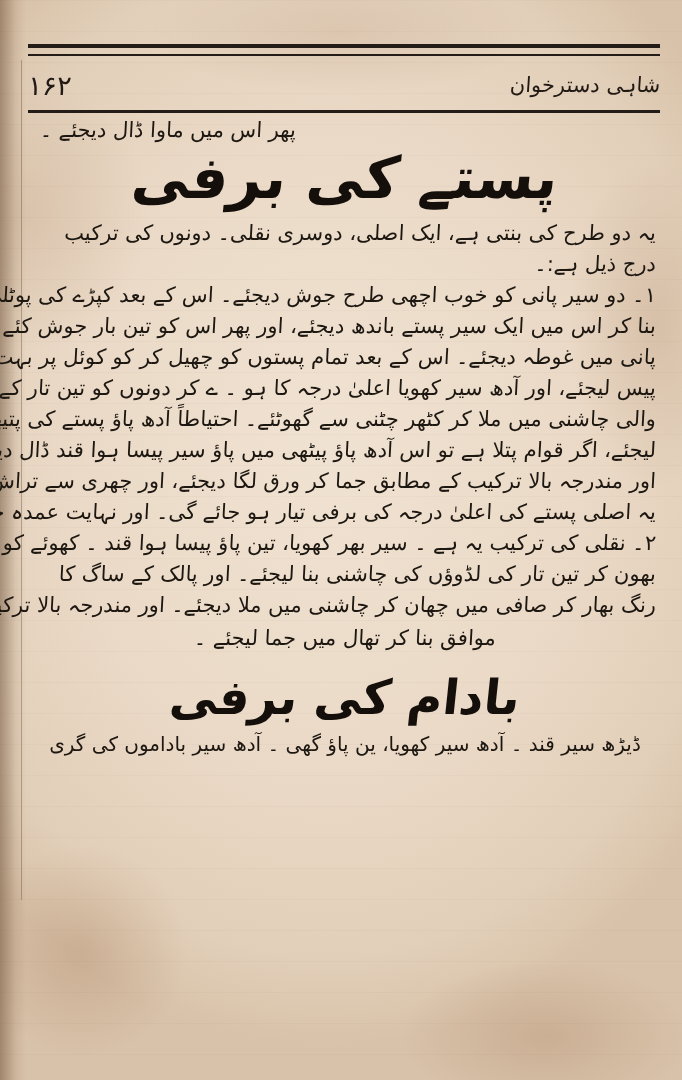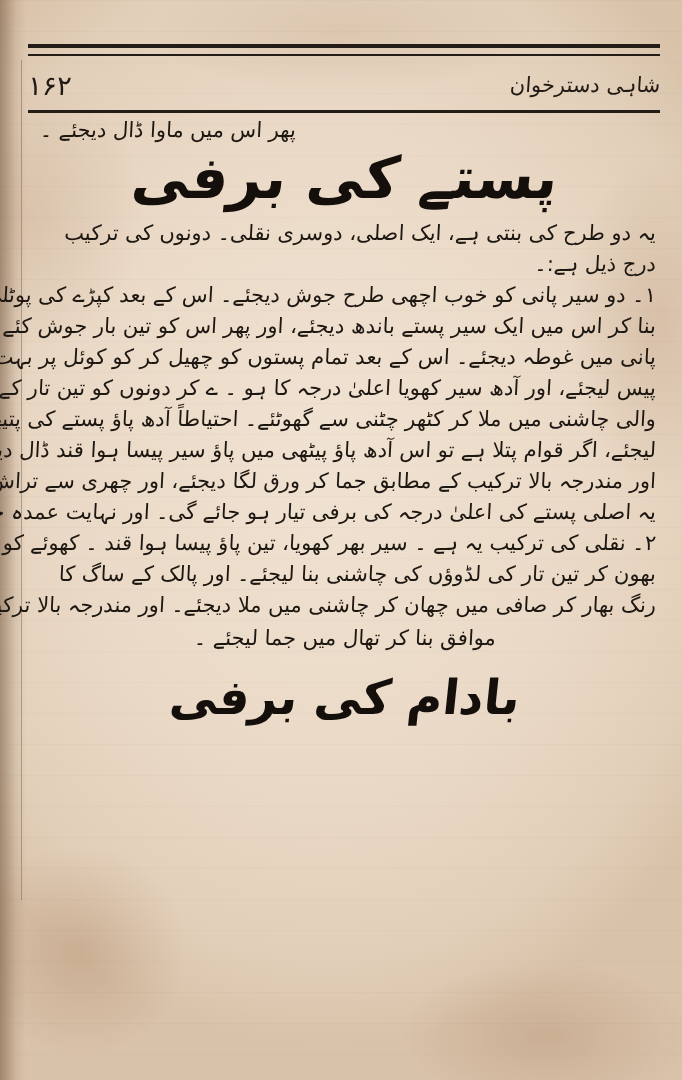--- a/index.html
+++ b/index.html
@@ -190,14 +190,15 @@
 
     <div class="para num-item">
       <div class="line">۲۔ نقلی کی ترکیب یہ ہے ۔ سیر بھر کھویا، تین پاؤ پیسا ہوا قند ۔ کھوئے کو</div>
       <div class="line">بھون کر تین تار کی لڈوؤں کی چاشنی بنا لیجئے۔ اور پالک کے ساگ کا</div>
       <div class="line">رنگ بھار کر صافی میں چھان کر چاشنی میں ملا دیجئے۔ اور مندرجہ بالا ترکیب کے</div>
       <div class="closing">موافق بنا کر تھال میں جما لیجئے ۔</div>
     </div>
 
     <div class="heading-2">بادام کی برفی</div>
 
+    <div class="sub-center">ڈیڑھ سیر قند ۔ آدھ سیر کھویا، ین پاؤ گھی ۔ آدھ سیر باداموں کی گری</div>
   </div>
 </div>
 
 </body></html>

